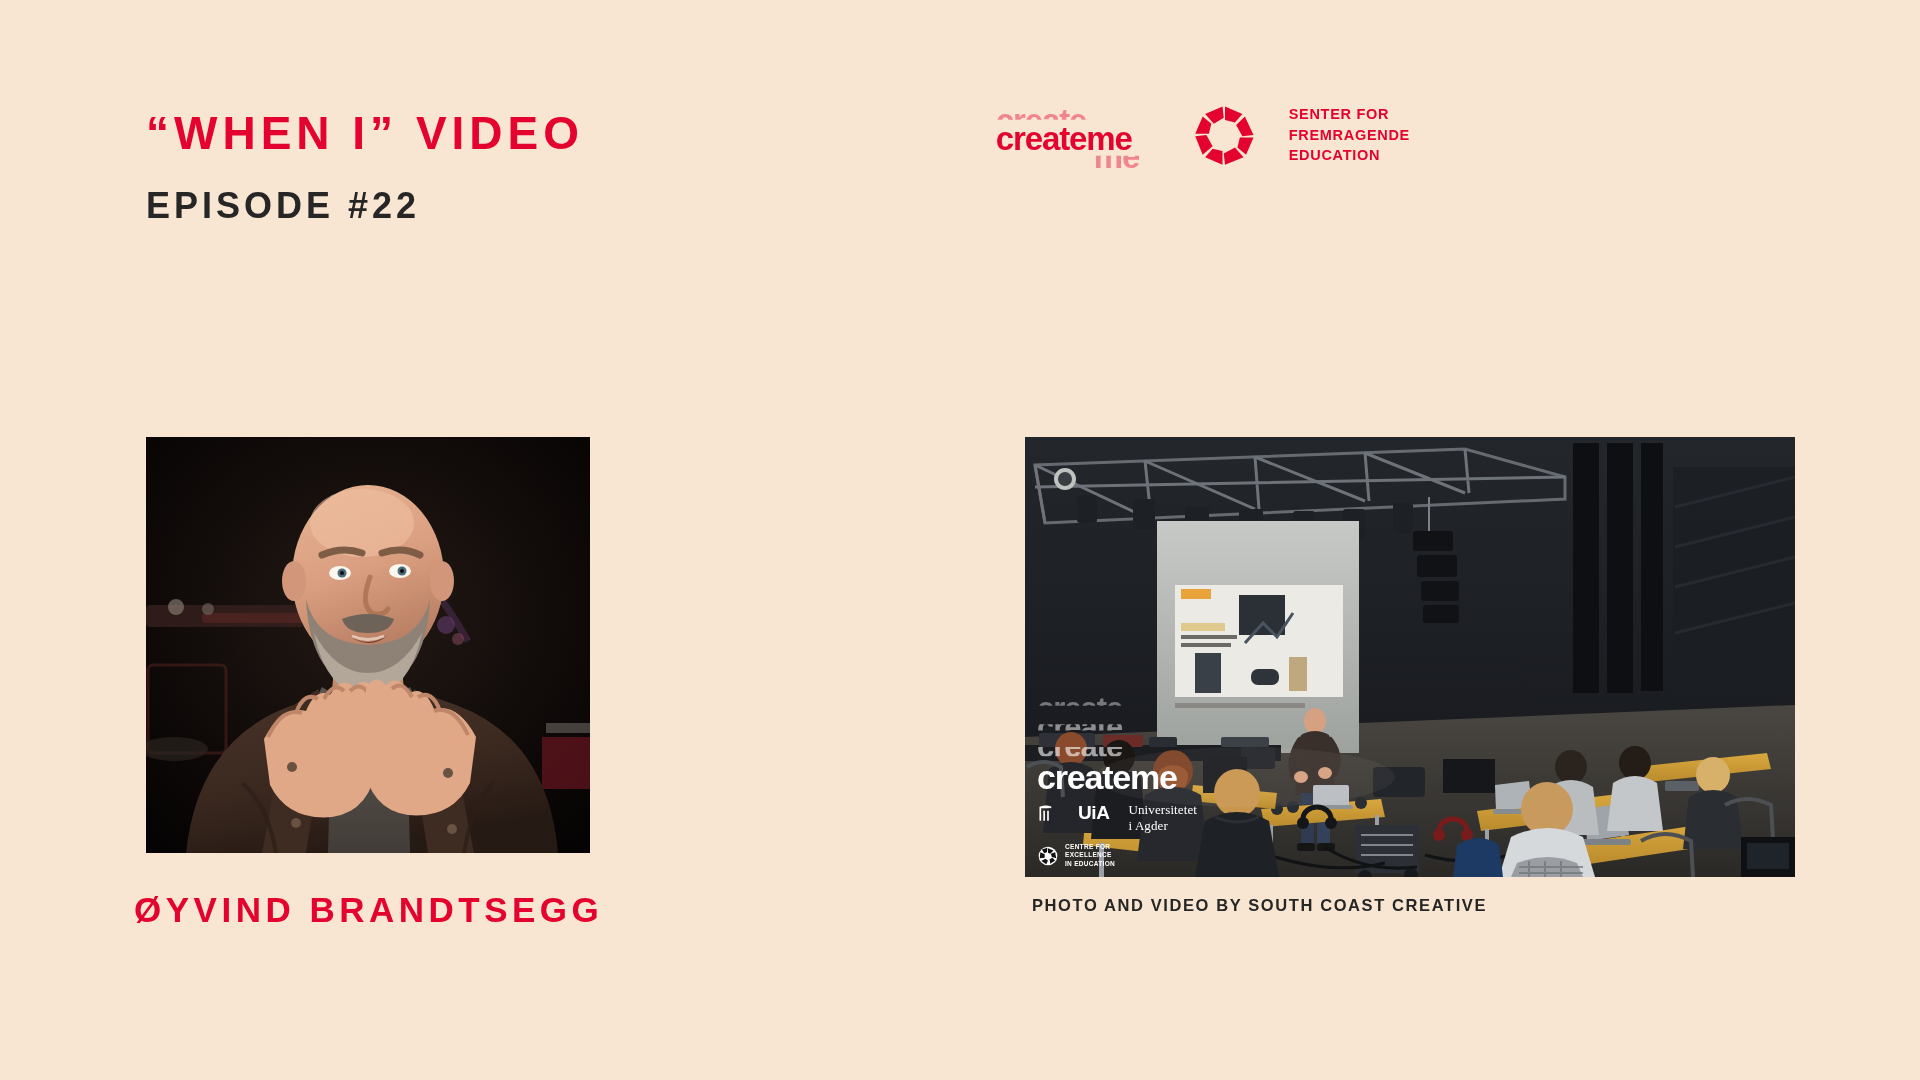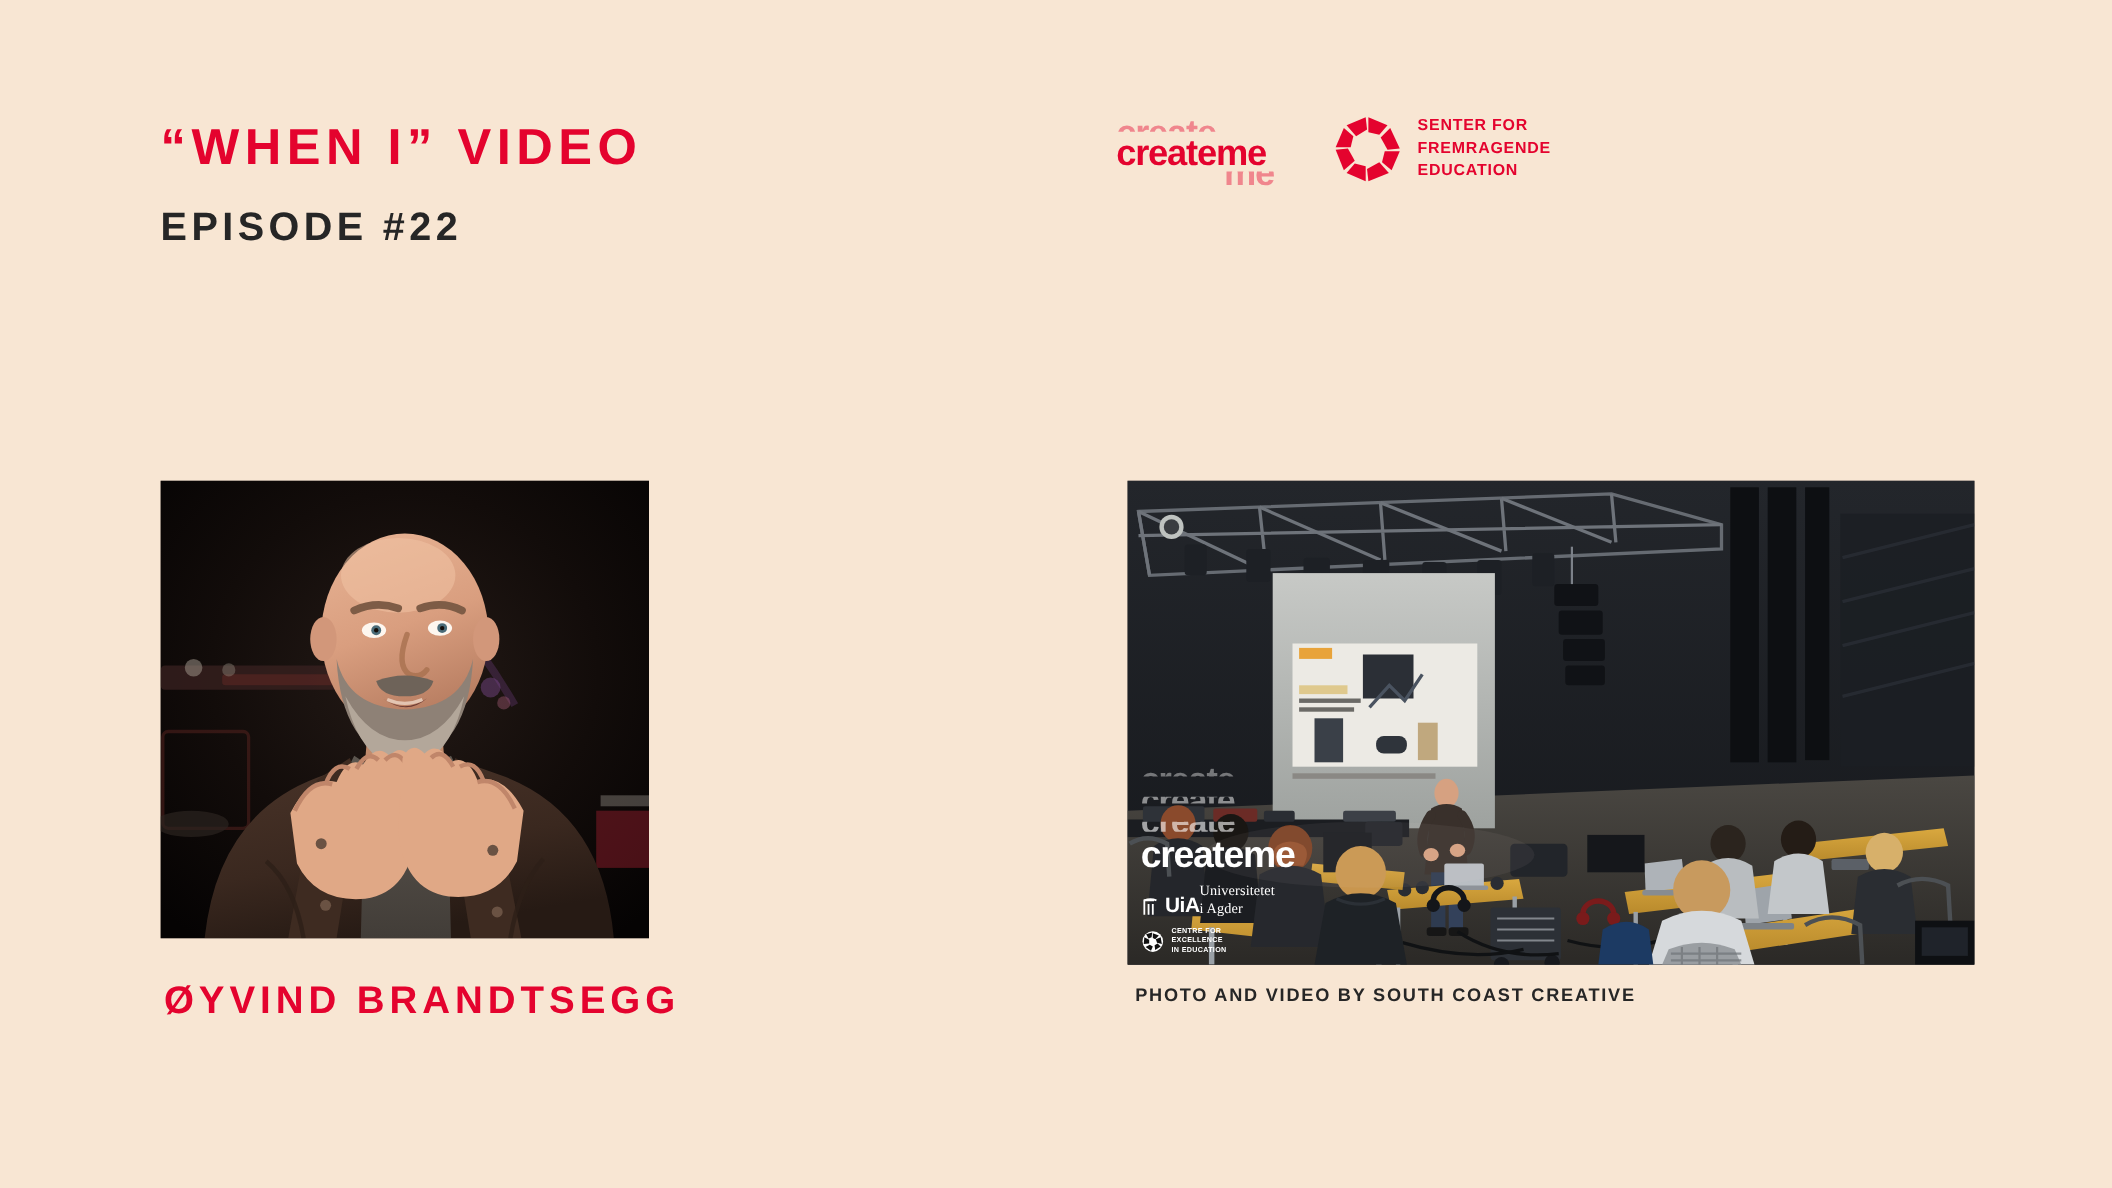--- a/index.html
+++ b/index.html
@@ -103,21 +103,21 @@
     top: 36px;
     left: 74px;
     opacity: 0.42;
     clip-path: inset(48% 0 0 0);
     margin-left: 24px;
   }
 
   .sfu-logo {
     display: flex;
     align-items: center;
-    gap: 14px;
+    gap: 33px;
   }
   .sfu-mark {
     width: 62px;
     height: 62px;
     flex: none;
   }
   .sfu-text {
     color: #e4032e;
     font-size: 14.5px;
     font-weight: bold;
@@ -134,21 +134,21 @@
     width: 444px;
     height: 416px;
     overflow: hidden;
     background: #0a0707;
   }
 
   .portrait-svg { display: block; width: 100%; height: 100%; }
 
   .portrait-caption {
     position: absolute;
-    left: 149px;
+    left: 134px;
     top: 890px;
     color: #e4032e;
     font-size: 35px;
     font-weight: bold;
     letter-spacing: 4.5px;
     white-space: nowrap;
   }
 
   
   .scene-frame {
@@ -197,22 +197,22 @@
     color: #ffffff;
     font-weight: bold;
     font-size: 34px;
     letter-spacing: -1.2px;
     line-height: 1;
     margin-top: 4px;
     white-space: nowrap;
   }
   .wm-uia {
     display: flex;
-    align-items: flex-end;
-    gap: 0;
+    align-items: flex-start;
+    gap: 19px;
     margin-top: 8px;
   }
   .wm-uia-mark { width: 22px; height: 22px; flex: none; }
   .wm-uia-big { color:#fff; font-weight:bold; font-size:19px; letter-spacing:-0.4px; }
   .wm-uia-small { color:#fff; font-size:13px; line-height:1.25; letter-spacing:0.1px;font-family:Liberation Serif, serif; }
   .wm-cee {
     display: flex;
     align-items: center;
     gap: 6px;
     margin-top: 8px;

